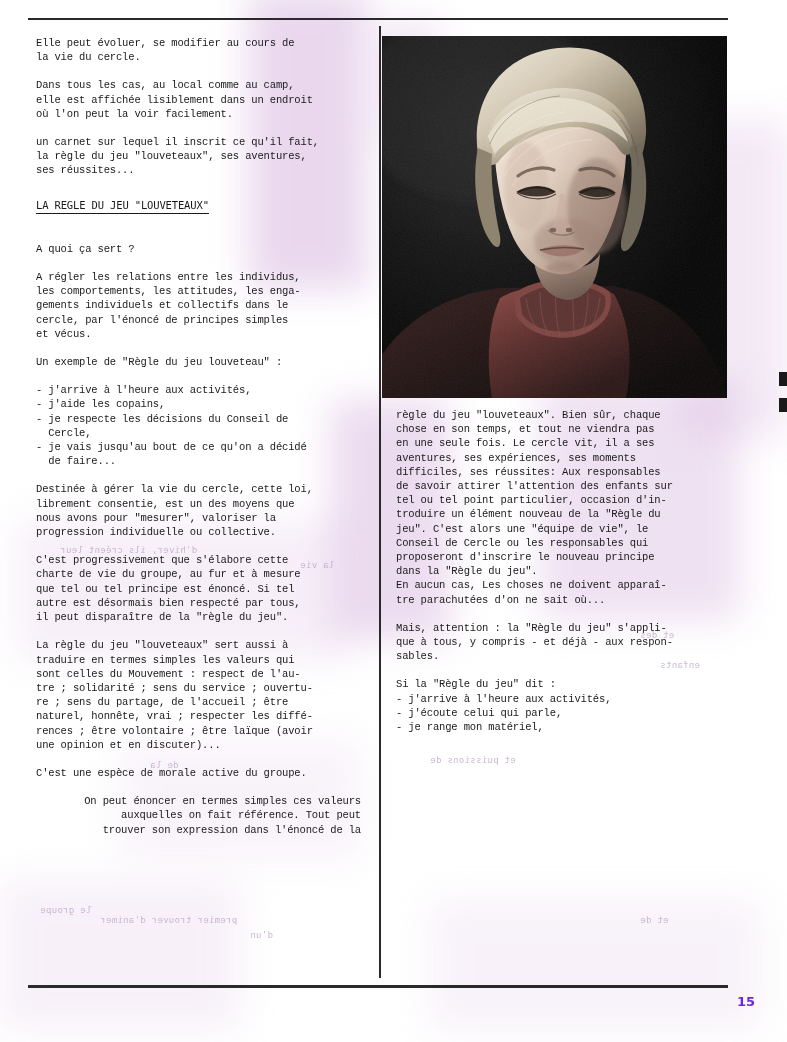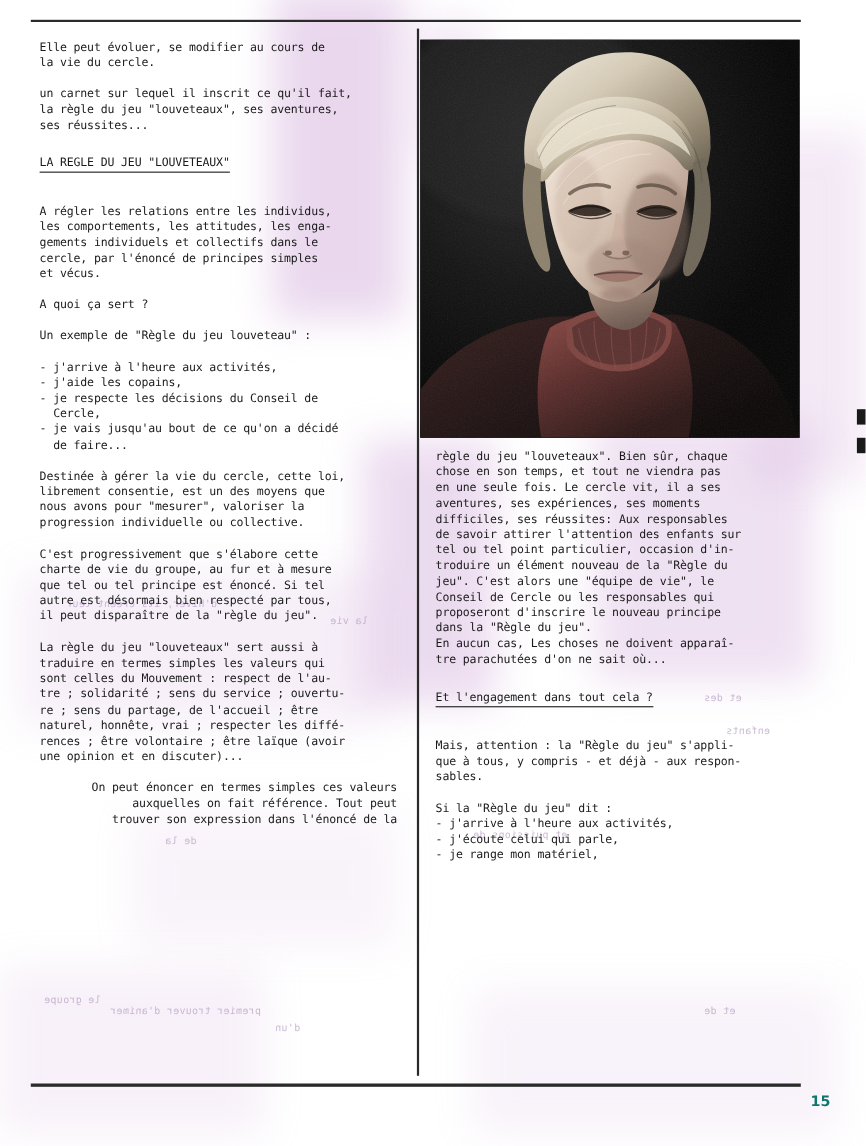--- a/index.html
+++ b/index.html
@@ -77,20 +77,21 @@
     font-size: 10.5px;
     line-height: 14.2px;
     letter-spacing: -0.15px;
   }
   .col-left  { left: 36px;  top: 36px;  width: 325px; }
   .col-right { left: 396px; top: 408px; width: 330px; }
 
   p.para {
     margin: 0 0 14px 0;
     white-space: pre-wrap;
+    font-family: Liberation Mono, monospace;
   }
   p.para.tight { margin-bottom: 0; text-align: right; }
 
   h2.heading {
     margin: 6px 0 14px 0;
     font-size: 10.5px;
     font-weight: normal;
     line-height: 14.2px;
     display: inline-block;
     border-bottom: 1px solid #1a1a1a;
@@ -111,21 +112,21 @@
   .photo svg { display: block; }
 
   
   .page-num {
     position: absolute;
     right: 32px;
     top: 994px;
     font-size: 13px;
     font-family: "DejaVu Sans", sans-serif;
     font-weight: bold;
-    color: #0f766e;
+    color: #6d28d9;
   }
 </style>
 </head>
 <body>
 
 <div class="bg-wash">
   <div class="blob b1"></div>
   <div class="blob b2"></div>
   <div class="blob b3"></div>
   <div class="blob b4"></div>
@@ -294,34 +295,37 @@
 
     <rect width="345" height="362" fill="none"></rect>
     <path d="M0,0 H345 V362 H0 Z" fill="none"></path>
     <rect width="345" height="362" fill="url(#bgGlow)" opacity="0"></rect>
   </svg>
 </div>
 
 <div class="col col-left">
   <p class="para">Elle peut évoluer, se modifier au cours de
 la vie du cercle.</p>
+  <p class="para">Dans tous les cas, au local comme au camp,
+elle est affichée lisiblement dans un endroit
+où l'on peut la voir facilement.</p>
   <p class="para">un carnet sur lequel il inscrit ce qu'il fait,
 la règle du jeu "louveteaux", ses aventures,
 ses réussites...</p>
 
   <div class="heading-wrap">
     <h2 class="heading">LA REGLE DU JEU "LOUVETEAUX"</h2>
   </div>
 
+  <p class="para">A quoi ça sert ?</p>
   <p class="para">A régler les relations entre les individus,
 les comportements, les attitudes, les enga-
 gements individuels et collectifs dans le
 cercle, par l'énoncé de principes simples
 et vécus.</p>
-  <p class="para">A quoi ça sert ?</p>
   <p class="para">Un exemple de "Règle du jeu louveteau" :</p>
   <p class="para">- j'arrive à l'heure aux activités,
 - j'aide les copains,
 - je respecte les décisions du Conseil de
   Cercle,
 - je vais jusqu'au bout de ce qu'on a décidé
   de faire...</p>
   <p class="para">Destinée à gérer la vie du cercle, cette loi,
 librement consentie, est un des moyens que
 nous avons pour "mesurer", valoriser la
@@ -332,20 +336,21 @@
 autre est désormais bien respecté par tous,
 il peut disparaître de la "règle du jeu".</p>
   <p class="para">La règle du jeu "louveteaux" sert aussi à
 traduire en termes simples les valeurs qui
 sont celles du Mouvement : respect de l'au-
 tre ; solidarité ; sens du service ; ouvertu-
 re ; sens du partage, de l'accueil ; être
 naturel, honnête, vrai ; respecter les diffé-
 rences ; être volontaire ; être laïque (avoir
 une opinion et en discuter)...</p>
+  <p class="para">C'est une espèce de morale active du groupe.</p>
   <p class="para tight">On peut énoncer en termes simples ces valeurs
 auxquelles on fait référence. Tout peut
 trouver son expression dans l'énoncé de la</p>
 </div>
 
 <div class="col col-right">
   <p class="para">règle du jeu "louveteaux". Bien sûr, chaque
 chose en son temps, et tout ne viendra pas
 en une seule fois. Le cercle vit, il a ses
 aventures, ses expériences, ses moments
@@ -353,23 +358,20 @@
 de savoir attirer l'attention des enfants sur
 tel ou tel point particulier, occasion d'in-
 troduire un élément nouveau de la "Règle du
 jeu". C'est alors une "équipe de vie", le
 Conseil de Cercle ou les responsables qui
 proposeront d'inscrire le nouveau principe
 dans la "Règle du jeu".
 En aucun cas, Les choses ne doivent apparaî-
 tre parachutées d'on ne sait où...</p>
 
-  <div class="heading-wrap">
-    <h2 class="heading">Et l'engagement dans tout cela ?</h2>
-  </div>
 
   <p class="para">Mais, attention : la "Règle du jeu" s'appli-
 que à tous, y compris - et déjà - aux respon-
 sables.</p>
   <p class="para">Si la "Règle du jeu" dit :
 - j'arrive à l'heure aux activités,
 - j'écoute celui qui parle,
 - je range mon matériel,</p>
 </div>
 

